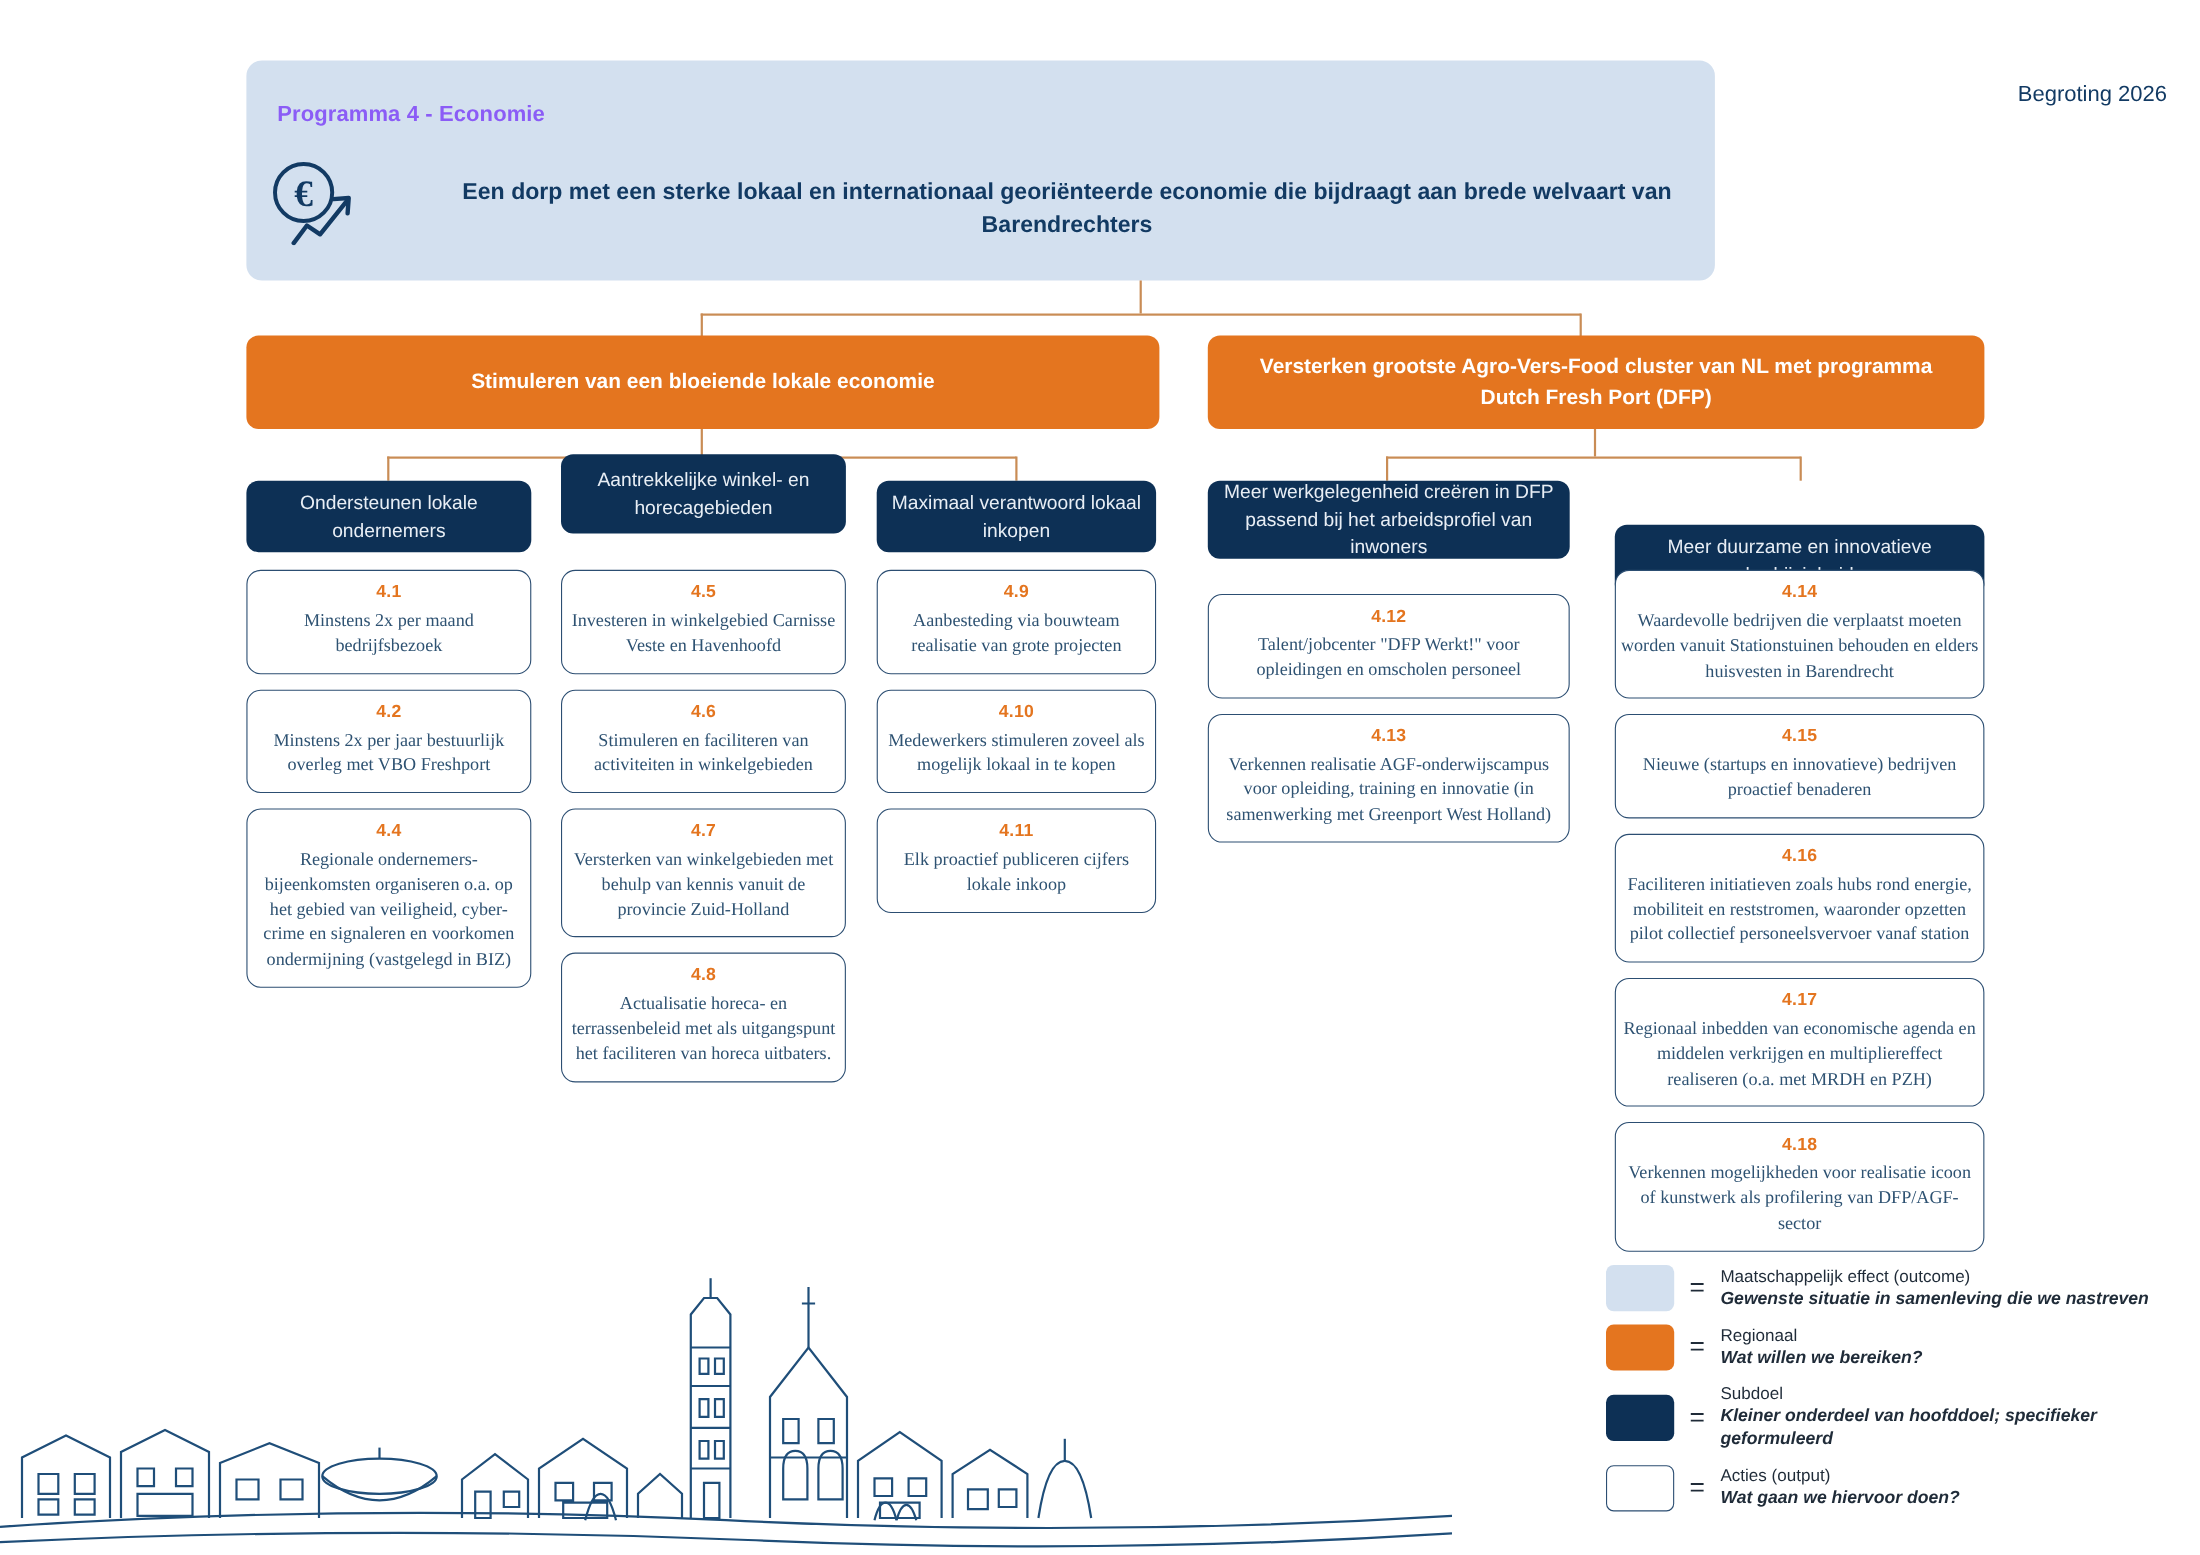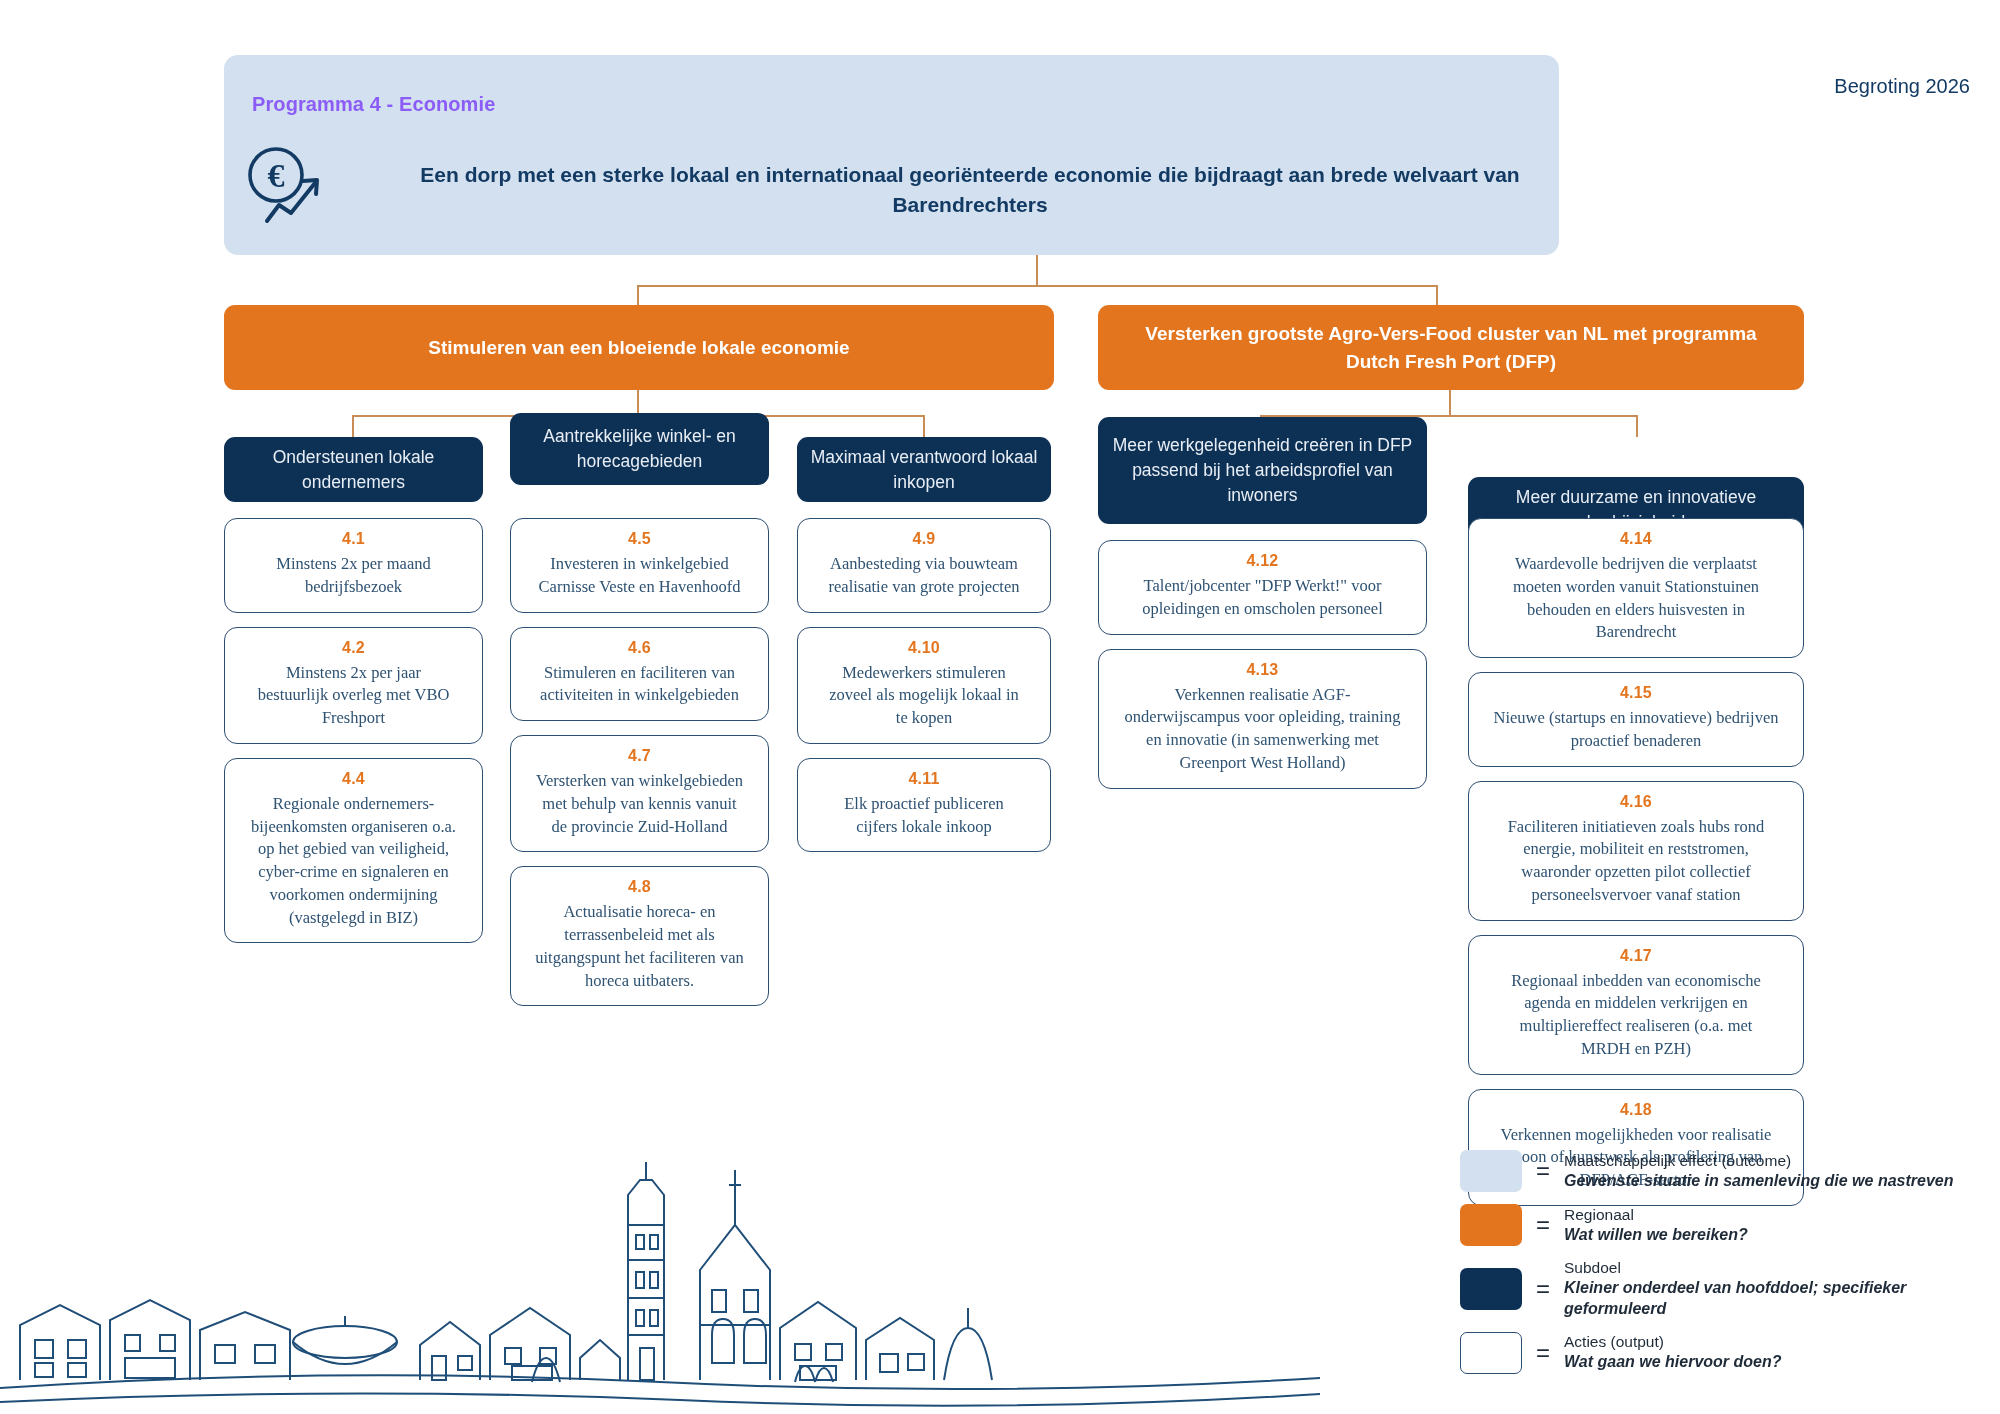--- a/index.html
+++ b/index.html
@@ -48,29 +48,29 @@
   
   .subgoal{
     position:absolute;background:#0D3055;border-radius:11px;
     color:#E8EEF5;font-size:17.5px;line-height:1.42;
     display:flex;align-items:center;justify-content:center;text-align:center;
     padding:6px 6px;box-sizing:border-box;
   }
   #sub-1{left:224px;top:437px;width:259px;height:65px;}
   #sub-2{left:510px;top:413px;width:259px;height:72px;}
   #sub-3{left:797px;top:437px;width:254px;height:65px;}
-  #sub-4{left:1098px;top:417px;width:329px;height:107px;}
+  #sub-4{left:1098px;top:437px;width:329px;height:71px;}
   #sub-5{left:1468px;top:437px;width:336px;height:65px;margin-top:40px;}
 
   
   .col{position:absolute;}
   .action{
     background:#ffffff;border:1.4px solid #2C4E72;border-radius:13px;
     box-sizing:border-box;margin-bottom:14px;
-    padding:11px 24px 13px;text-align:center;
+    padding:11px 4px 13px;text-align:center;
   }
   .action .num{
     display:block;color:#E4751F;font-weight:bold;font-size:16px;
     margin-bottom:5px;letter-spacing:.2px;
   }
   .action .txt{
     display:block;color:#2E5272;font-size:16.5px;line-height:1.38;font-family:Liberation Serif, serif;
   }
 
   #col-1{left:224px;top:518px;width:259px;}

